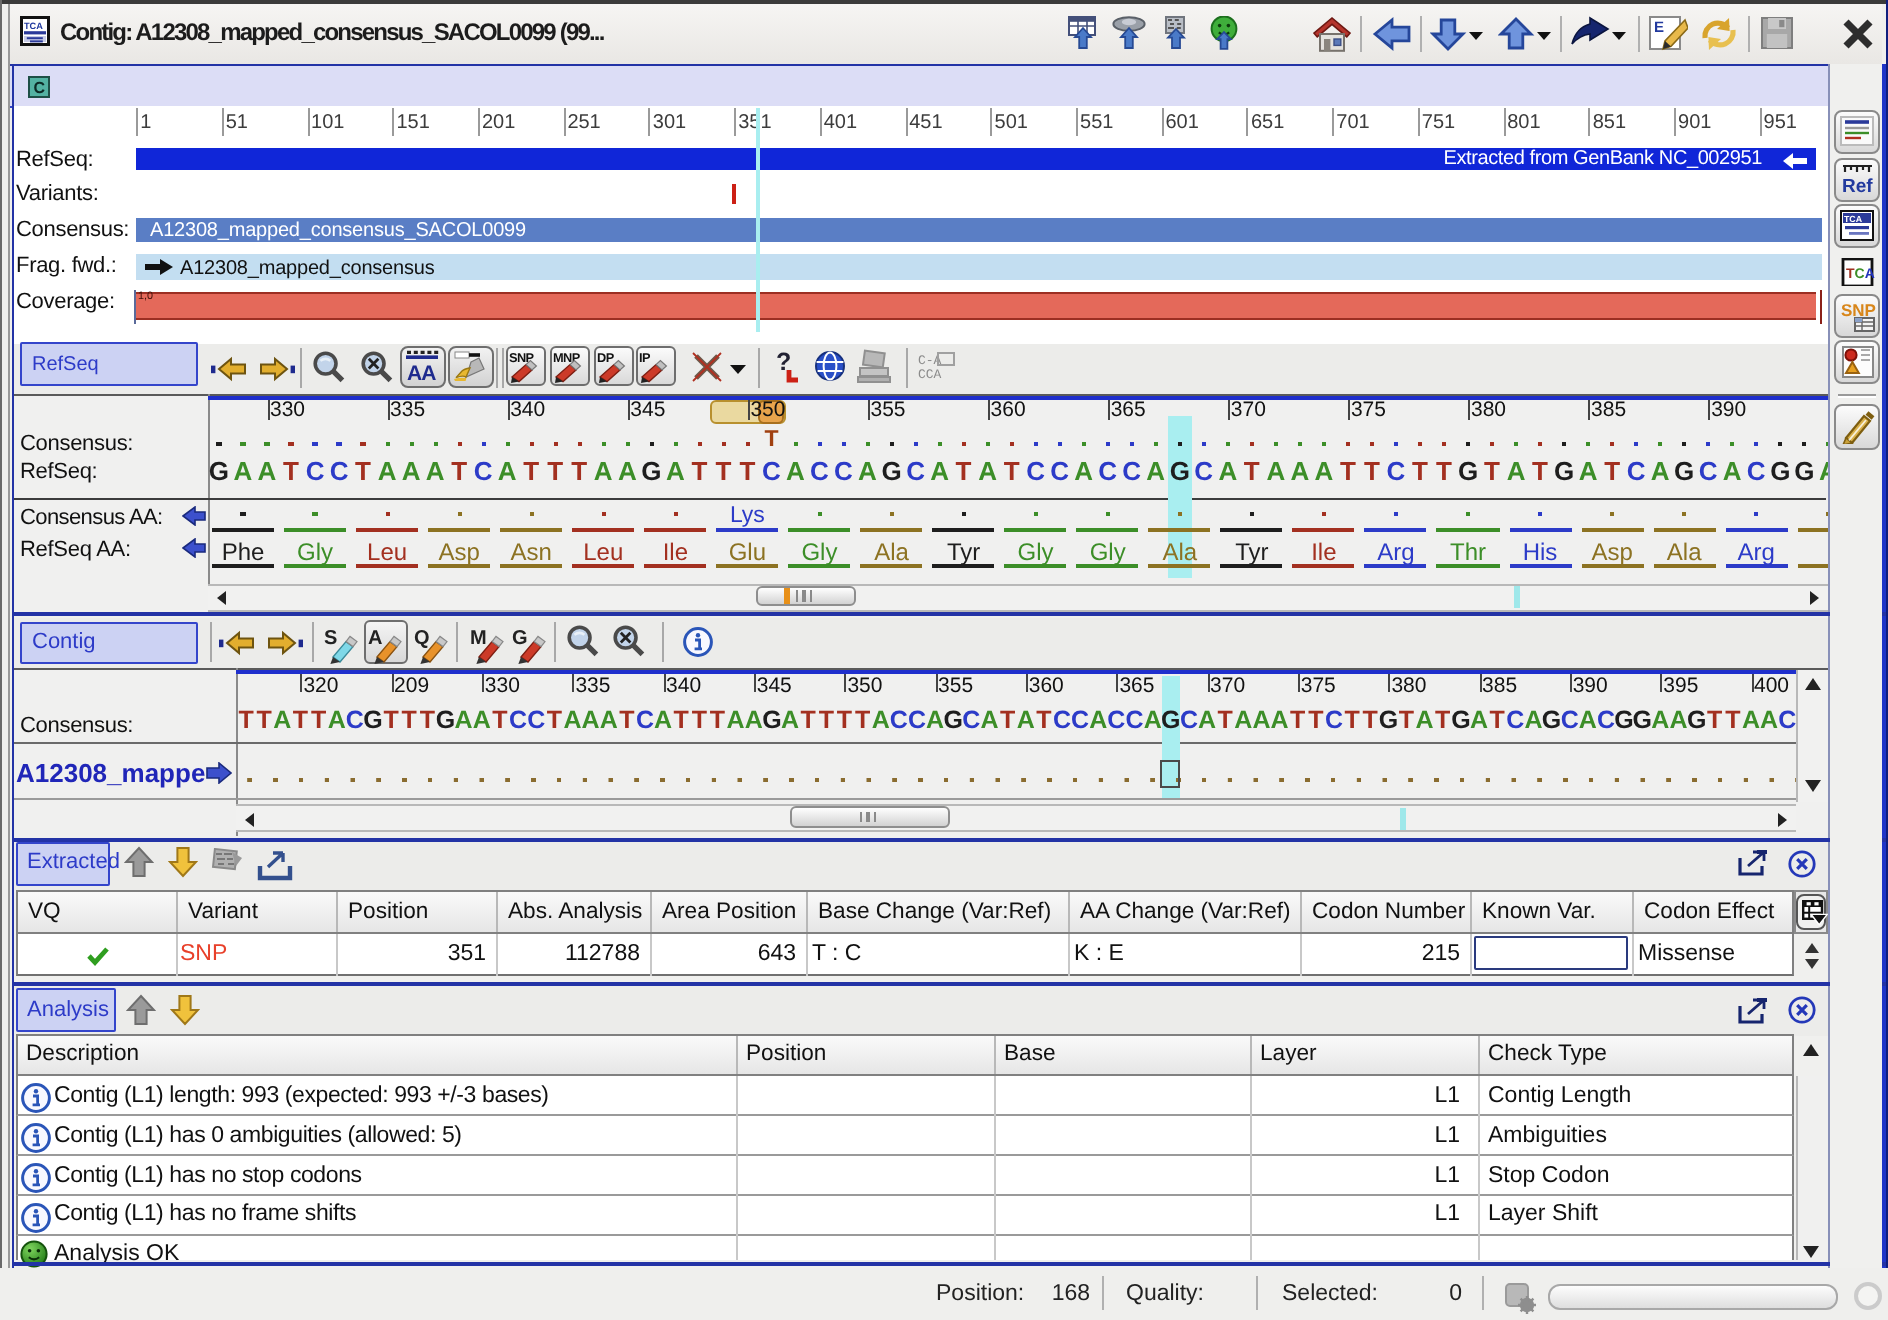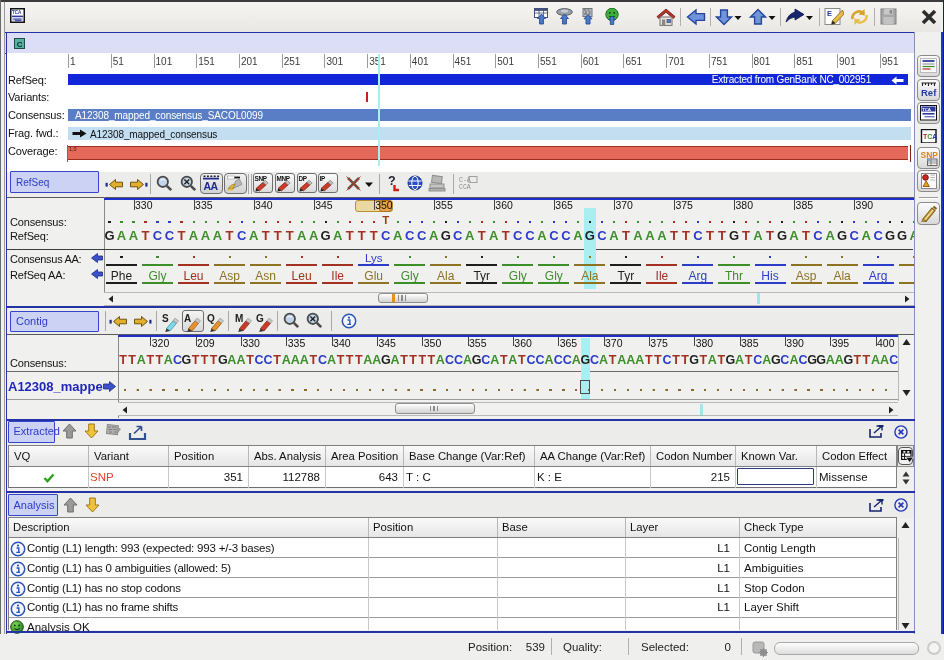--- a/index.html
+++ b/index.html
@@ -12,20 +12,21 @@
 <div class="ab" style="left:3.5px;top:2px;width:1px;height:656px;background:#9a9a9a"></div>
 <div class="ab" style="left:4.5px;top:1.5px;width:936.5px;height:30px;background:linear-gradient(#f6f5f3,#e9e7e4)"></div>
 <svg class="ab" style="left:10px;top:8px;" width="15" height="15" viewBox="0 0 15 15">
       <rect x="0.7" y="0.7" width="13.6" height="13.6" fill="#fff" stroke="#111" stroke-width="1.6"></rect>
       <text x="2" y="6.4" font-size="4.6" font-weight="bold" fill="#223a9e" font-family="Liberation Sans">TCA</text>
       <rect x="2" y="7.6" width="11" height="1.6" fill="#2b3a9a"></rect>
       <rect x="2" y="10" width="11" height="3" fill="#c8cce8"></rect>
       <rect x="3.4" y="10.6" width="8" height="1" fill="#2b3a9a"></rect>
       <rect x="5" y="12.2" width="6.4" height="1" fill="#2b3a9a"></rect>
     </svg>
+<div class="ab" style="left:30px;top:9px;font-size:12px;font-weight:bold;color:#1c1c1c;line-height:15px;letter-spacing:-0.9px">Contig: A12308_mapped_consensus_SACOL0099 (99...</div>
 <svg class="ab" style="left:534px;top:8px;" width="15" height="17" viewBox="0 0 15 17">
       <rect x="0.5" y="0.5" width="13" height="9" fill="#fff" stroke="#44507a"></rect>
       <rect x="0.5" y="0.5" width="13" height="2.4" fill="#44507a"></rect>
       <path d="M0.5 5 H13.5 M5 0.5 V9.5 M9.5 0.5 V9.5" stroke="#44507a" stroke-width="0.8"></path>
       <path d="M7.5 6 L11.5 10.5 H9.4 V16 H5.6 V10.5 H3.5 Z" fill="#4a7ac8" stroke="#274a94" stroke-width="0.9"></path>
     </svg>
 <svg class="ab" style="left:556px;top:8px;" width="17" height="17" viewBox="0 0 17 17">
       <ellipse cx="8.5" cy="4" rx="7.8" ry="3.4" fill="#9aa0a8" stroke="#5a6068"></ellipse>
       <ellipse cx="8.5" cy="3" rx="3.6" ry="1.6" fill="#c8ccd4"></ellipse>
       <path d="M8.5 6 L12.5 10.5 H10.4 V16 H6.6 V10.5 H4.5 Z" fill="#4a7ac8" stroke="#274a94" stroke-width="0.9"></path>
@@ -138,21 +139,21 @@
 <div class="ab" style="left:837.0600000000001px;top:54px;width:1px;height:14px;background:#9a9a9a"></div>
 <div class="ab" style="left:839.0600000000001px;top:55.5px;font-size:10px;color:#3c3c3c;line-height:11px">901</div>
 <div class="ab" style="left:879.7800000000001px;top:54px;width:1px;height:14px;background:#9a9a9a"></div>
 <div class="ab" style="left:881.7800000000001px;top:55.5px;font-size:10px;color:#3c3c3c;line-height:11px">951</div>
 <div class="ab" style="left:8px;top:74px;font-size:11px;color:#111;line-height:12px;letter-spacing:-0.15px">RefSeq:</div>
 <div class="ab" style="left:8px;top:91px;font-size:11px;color:#111;line-height:12px;letter-spacing:-0.15px">Variants:</div>
 <div class="ab" style="left:8px;top:108.5px;font-size:11px;color:#111;line-height:12px;letter-spacing:-0.15px">Consensus:</div>
 <div class="ab" style="left:8px;top:126.5px;font-size:11px;color:#111;line-height:12px;letter-spacing:-0.15px">Frag. fwd.:</div>
 <div class="ab" style="left:8px;top:145px;font-size:11px;color:#111;line-height:12px;letter-spacing:-0.15px">Coverage:</div>
 <div class="ab" style="left:67.5px;top:73.7px;width:840.5px;height:11.6px;background:#1026d8"></div>
-<div class="ab" style="left:0px;top:75.4px;left:auto;right:73px;font-size:10px;color:#fff;line-height:10px;letter-spacing:-0.2px">Extracted from GenBank NC_002951</div>
+<div class="ab" style="left:0px;top:75.4px;left:auto;right:63px;font-size:10px;color:#fff;line-height:10px;letter-spacing:-0.2px">Extracted from GenBank NC_002951</div>
 <svg class="ab" style="left:891px;top:75.5px;" width="14" height="9" viewBox="0 0 14 9">
       <path d="M0.5 4.5 L5.5 0.5 V3 H12.5 V6 H5.5 V8.5 Z" fill="#fff"></path>
     </svg>
 <div class="ab" style="left:366.3px;top:91.5px;width:1.7px;height:10.5px;background:#cc2015"></div>
 <div class="ab" style="left:67.5px;top:108.8px;width:843px;height:12.4px;background:#5a7ec5"></div>
 <div class="ab" style="left:75px;top:109.6px;font-size:10px;color:#fff;line-height:11px;letter-spacing:-0.1px">A12308_mapped_consensus_SACOL0099</div>
 <div class="ab" style="left:67.5px;top:127px;width:843px;height:13px;background:#c3def1"></div>
 <svg class="ab" style="left:71.5px;top:128.8px;" width="15" height="9" viewBox="0 0 15 9">
       <path d="M0.5 3 H8 V0.5 L14.5 4.5 L8 8.5 V6 H0.5 Z" fill="#111"></path>
     </svg>
@@ -945,21 +946,21 @@
 <div class="ab" style="left:897.5px;top:538.3px;width:16px;height:92.20000000000005px;background:#f0f0ef;border-left:1px solid #b8b8b8"></div>
 <svg class="ab" style="left:901px;top:520.5px;" width="9" height="9" viewBox="0 0 9 9">
       <path d="M4.5 1 L8.5 7 H0.5 Z" fill="#222"></path>
     </svg>
 <svg class="ab" style="left:901px;top:620.5px;" width="9" height="9" viewBox="0 0 9 9">
       <path d="M0.5 2 L8.5 2 L4.5 8 Z" fill="#222"></path>
     </svg>
 <div class="ab" style="left:5.5px;top:630.7px;width:937px;height:2.8px;background:#2333a6"></div>
 <div class="ab" style="left:0px;top:633.5px;width:944px;height:26.5px;background:#efefed"></div>
 <div class="ab" style="left:468px;top:641px;font-size:11.5px;color:#222;line-height:13px">Position:</div>
-<div class="ab" style="left:0px;top:641px;left:auto;right:399px;font-size:11.5px;color:#222;line-height:13px">539</div>
+<div class="ab" style="left:0px;top:641px;left:auto;right:399px;font-size:11.5px;color:#222;line-height:13px">168</div>
 <div class="ab" style="left:551px;top:637.5px;width:1px;height:17px;background:#b0b0b0"></div>
 <div class="ab" style="left:563px;top:641px;font-size:11.5px;color:#222;line-height:13px">Quality:</div>
 <div class="ab" style="left:628px;top:637.5px;width:1px;height:17px;background:#b0b0b0"></div>
 <div class="ab" style="left:641px;top:641px;font-size:11.5px;color:#222;line-height:13px">Selected:</div>
 <div class="ab" style="left:0px;top:641px;left:auto;right:213px;font-size:11.5px;color:#222;line-height:13px">0</div>
 <div class="ab" style="left:741px;top:637.5px;width:1px;height:17px;background:#b0b0b0"></div>
 <svg class="ab" style="left:752px;top:640.5px;" width="17" height="16" viewBox="0 0 17 16">
       <rect x="1" y="1" width="11" height="11" rx="2" fill="#b8b8b8" stroke="#9a9a9a"></rect>
       <circle cx="11.5" cy="11.5" r="3.6" fill="#8e8e8e"></circle>
       <circle cx="11.5" cy="11.5" r="1.4" fill="#c8c8c8"></circle>

